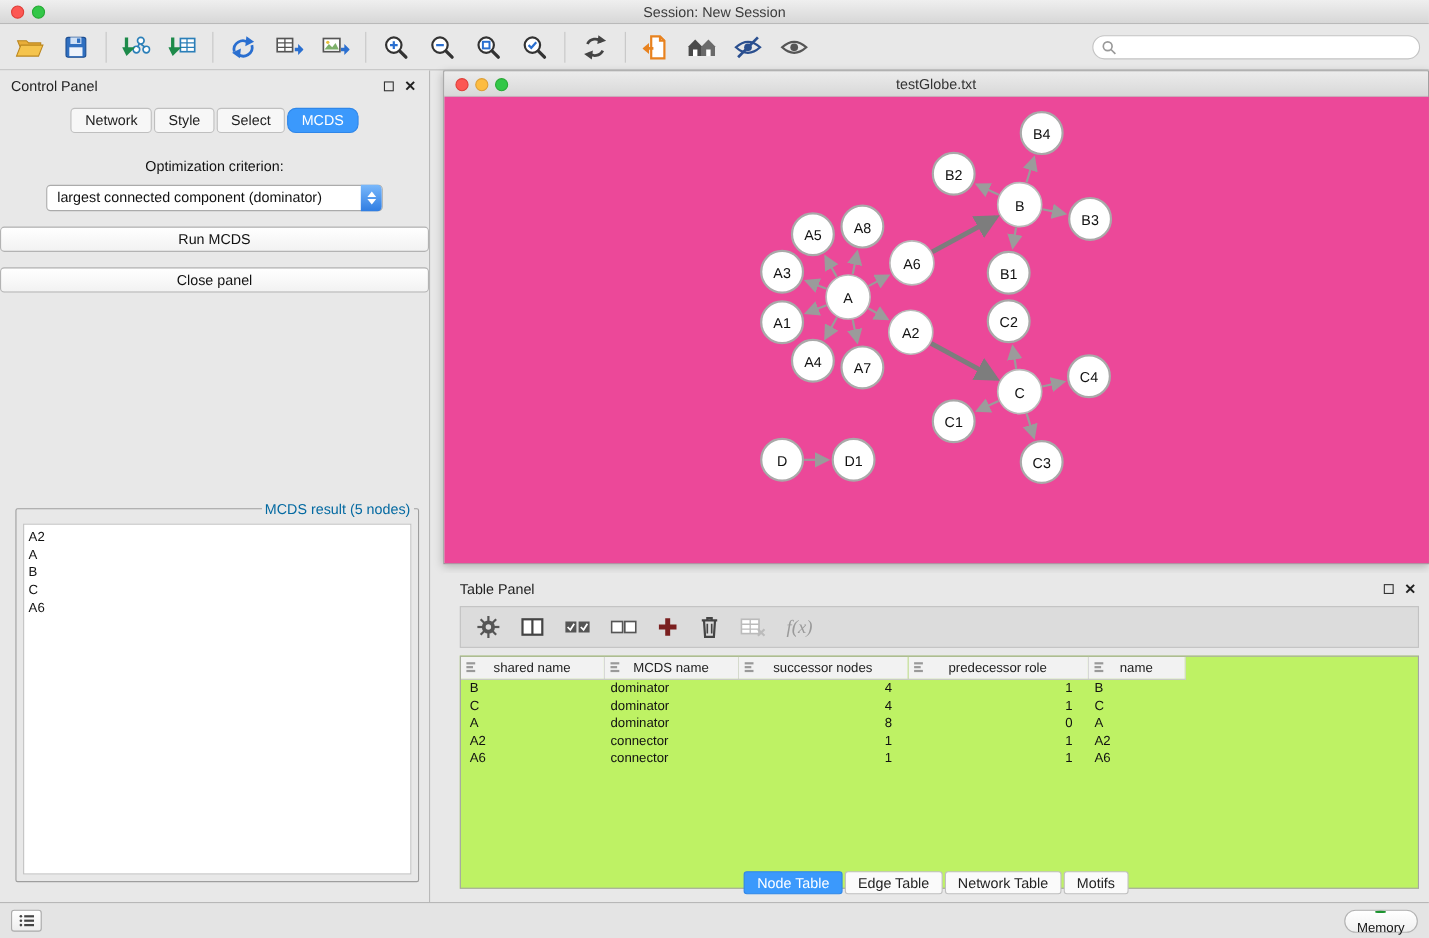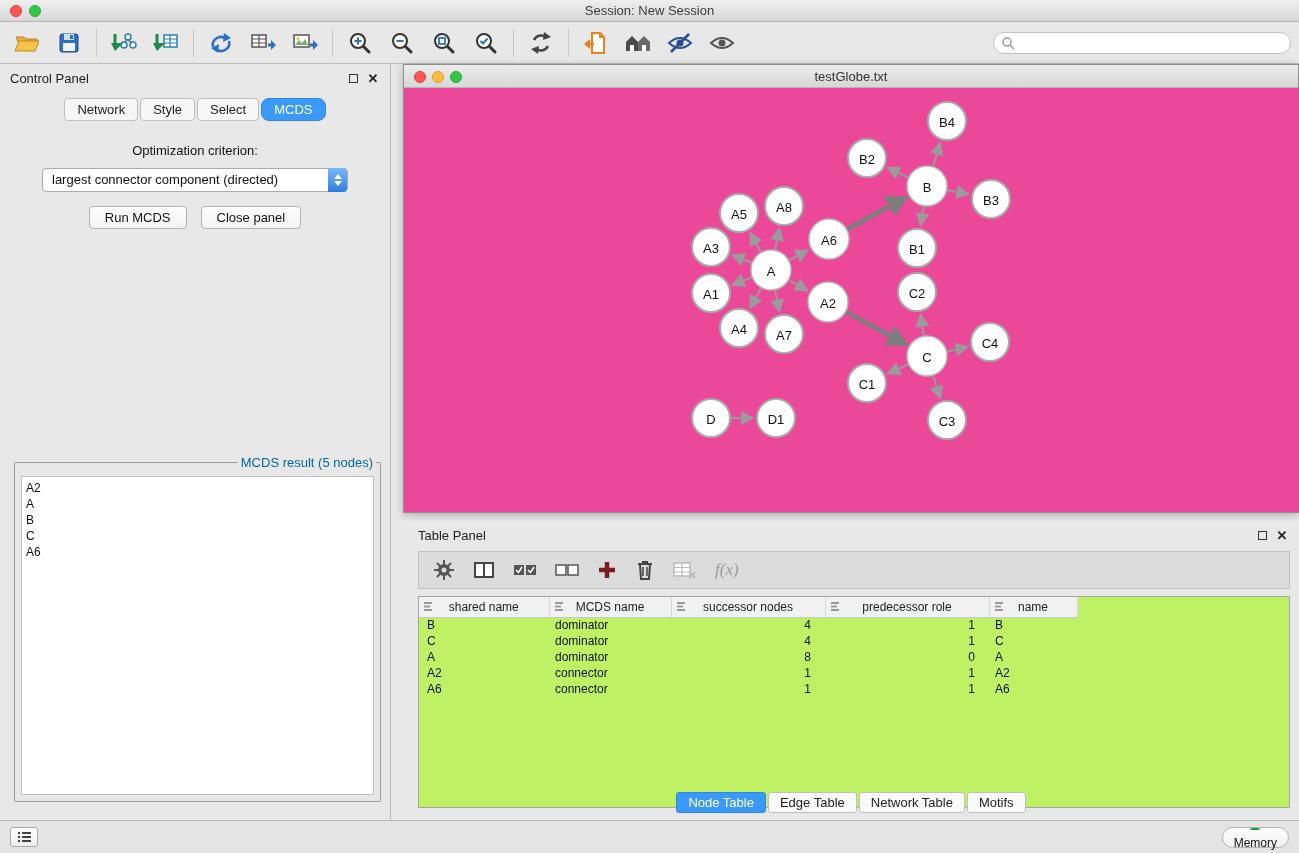--- a/index.html
+++ b/index.html
@@ -47,21 +47,21 @@
   .opt-label { text-align:center; font-size:13px; color:#111; margin-top:22px; }
   .dropdown { position:relative; width:306px; height:24px; margin:10px auto 0 auto;
     background:#fff; border:1px solid #ababab; border-radius:4px;
     font-size:13px; color:#111; line-height:22px; padding-left:9px; cursor:default; }
   .dd-cap { position:absolute; right:0; top:-1px; width:19px; height:24px;
     background:linear-gradient(#79b8fb,#2f7de2); border-radius:0 4px 4px 0;
     display:flex; flex-direction:column; align-items:center; justify-content:center; gap:2px; }
   .dd-cap .tri-up { width:0; height:0; border-left:4px solid transparent; border-right:4px solid transparent; border-bottom:5px solid #fff; }
   .dd-cap .tri-dn { width:0; height:0; border-left:4px solid transparent; border-right:4px solid transparent; border-top:5px solid #fff; }
 
-  .cp-buttons { display:flex; justify-content:center; gap:14px; margin-top:14px; }
+  .cp-buttons { display:flex; justify-content:center; gap:14px; margin-top:14px;flex-direction:column; }
   .btn { background:linear-gradient(#ffffff,#f2f2f2); border:1px solid #b3b3b3; border-radius:4px;
     font-size:13px; color:#111; padding:3px 15px; cursor:default; }
 
   .result-fieldset { position:absolute; left:14px; right:9px; top:391px; height:347px;
     border:1px solid #9e9e9e; border-radius:2px; padding:6px; background:#e8e8e8; }
   .result-fieldset legend { font-size:13px; color:#0369a1; padding:0 3px; margin-left:2px;text-align:right; }
   .result-list { background:#fff; border:1px solid #c0c0c0; width:100%; height:100%;
     overflow:hidden; padding:3px 4px; }
   .result-item { font-size:12px; color:#111; line-height:16px; }
 
@@ -291,21 +291,21 @@
     <div class="cp-tabs">
       <span class="cp-tab">Network</span>
       <span class="cp-tab">Style</span>
       <span class="cp-tab">Select</span>
       <span class="cp-tab active">MCDS</span>
     </div>
 
     <div class="opt-label">Optimization criterion:</div>
 
     <div class="dropdown">
-      <span>largest connector component (directed)</span>
+      <span>largest connected component (dominator)</span>
       <span class="dd-cap">
         <span class="tri-up"></span>
           <span class="tri-dn"></span>
       </span>
     </div>
 
     <div class="cp-buttons">
       <button class="btn">Run MCDS</button>
       <button class="btn">Close panel</button>
     </div>

